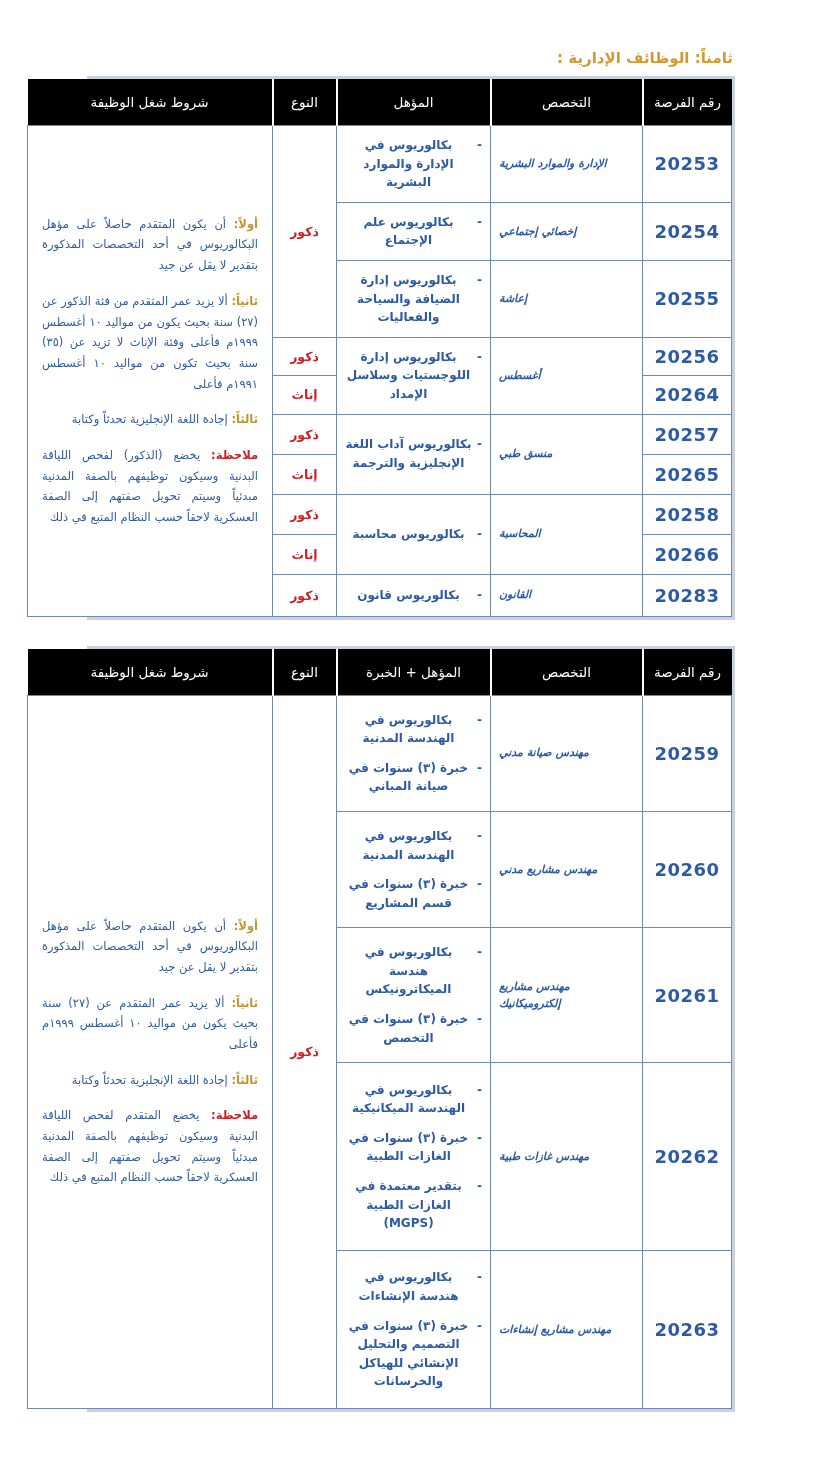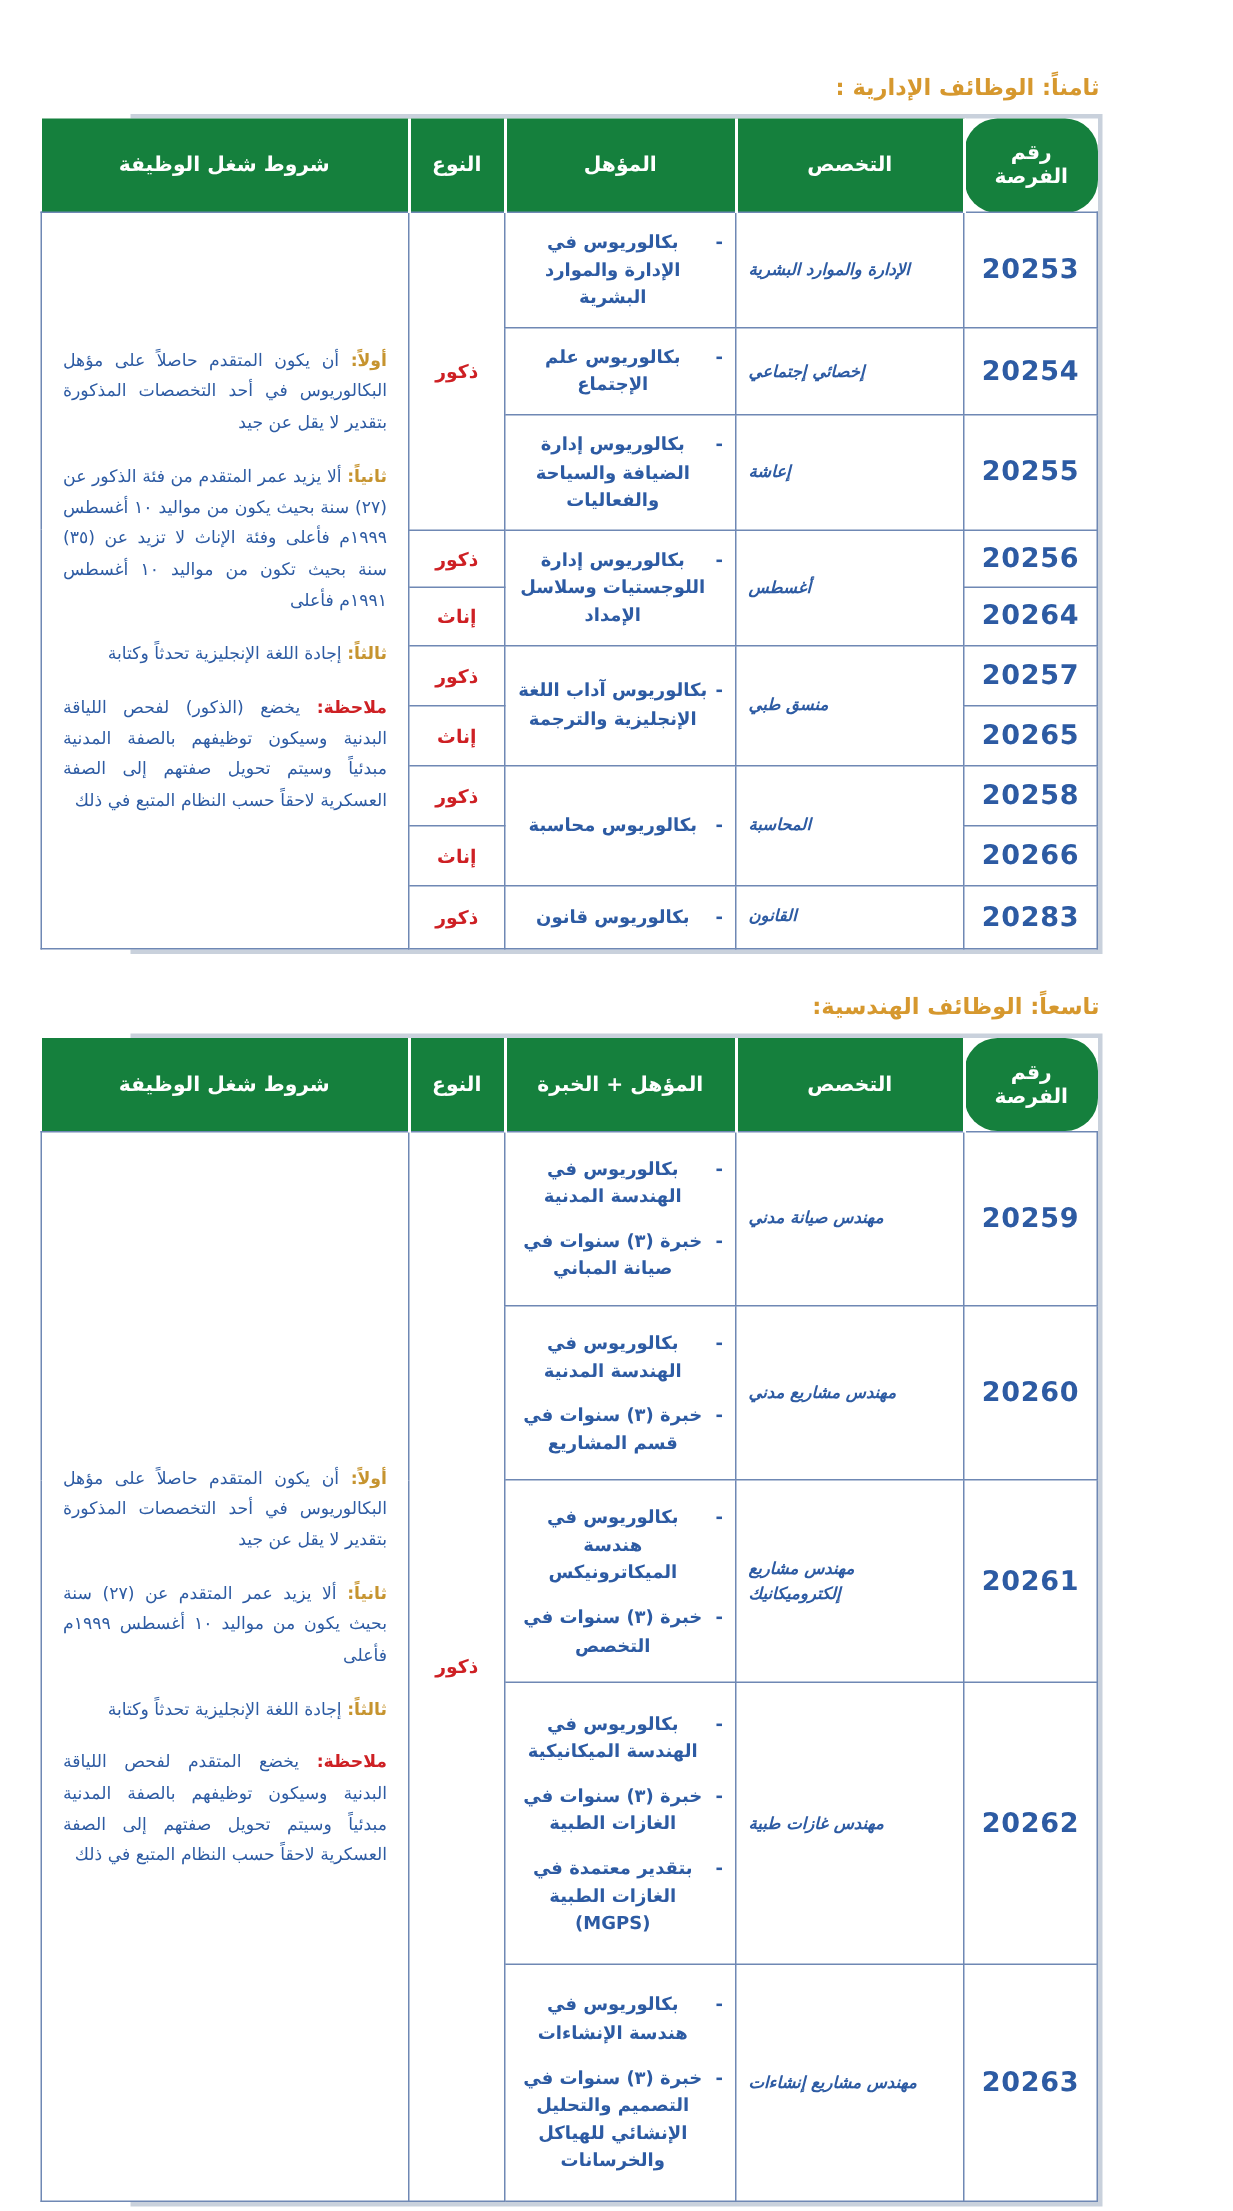--- a/index.html
+++ b/index.html
@@ -2,22 +2,22 @@
 <html><head>
 <meta charset="utf-8">
 <style>
   html,body{margin:0;padding:0;background:#fff;}
   body{width:822px;min-height:1474px;font-family:"DejaVu Sans",sans-serif;}
   .page{width:648px;margin:0 auto;padding-top:49px;direction:rtl;}
   .section-title{color:#D6982E;font-size:15px;font-weight:bold;margin:0 2px 9px 0;text-align:right;}
   .section{margin-bottom:26px;}
   .tbl-wrap{background:#C9D1DC;padding:3px;}
   table{width:100%;border-collapse:collapse;table-layout:fixed;background:#fff;direction:rtl;}
-  th{background:#15803d;color:#fff;font-size:13.5px;font-weight:bold;padding:15px 4px;border:2px solid #fff;border-top:none;border-bottom:none;text-align:center;}
-  th:first-child{border-right:none;border-radius:22px;}
+  th{background:#000000;color:#fff;font-size:13.5px;font-weight:normal;padding:15px 4px;border:2px solid #fff;border-top:none;border-bottom:none;text-align:center;}
+  th:first-child{border-right:none;}
   th:last-child{border-left:none;}
   td{border:1px solid #6F88B4;vertical-align:middle;}
   .num{font-size:18px;font-weight:bold;color:#2D5BA3;text-align:center;letter-spacing:.5px;}
   .spec{font-size:11px;font-weight:bold;color:#2D5BA3;text-align:left;padding:4px 8px;line-height:1.6;font-style:italic;}
   .qual{font-size:12px;font-weight:bold;color:#2D5BA3;padding:4px 8px;line-height:1.55;}
   .bullet{display:flex;gap:5px;margin:6px 0;align-items:flex-start;}
   .t2 .bullet{margin:11px 0;}
   .dash{flex:0 0 auto;}
   .btxt{flex:1;text-align:center;}
   .gender{color:#CE2024;font-weight:bold;font-size:12.5px;text-align:center;margin-top:47px;}
@@ -150,21 +150,20 @@
                 </div>
               </td>
             <td class="gender">ذكور</td>
           </tr>
         </tbody>
       </table>
     </div>
   </div>
 
   <div class="section">
-    <h2 class="section-title">تاسعاً: الوظائف الهندسية:</h2>
     <div class="tbl-wrap">
       <table class="t2">
         <colgroup>
           <col style="width:89px">
             <col style="width:152px">
             <col style="width:154px">
             <col style="width:64px">
             <col style="width:245px">
         </colgroup>
         <thead>

